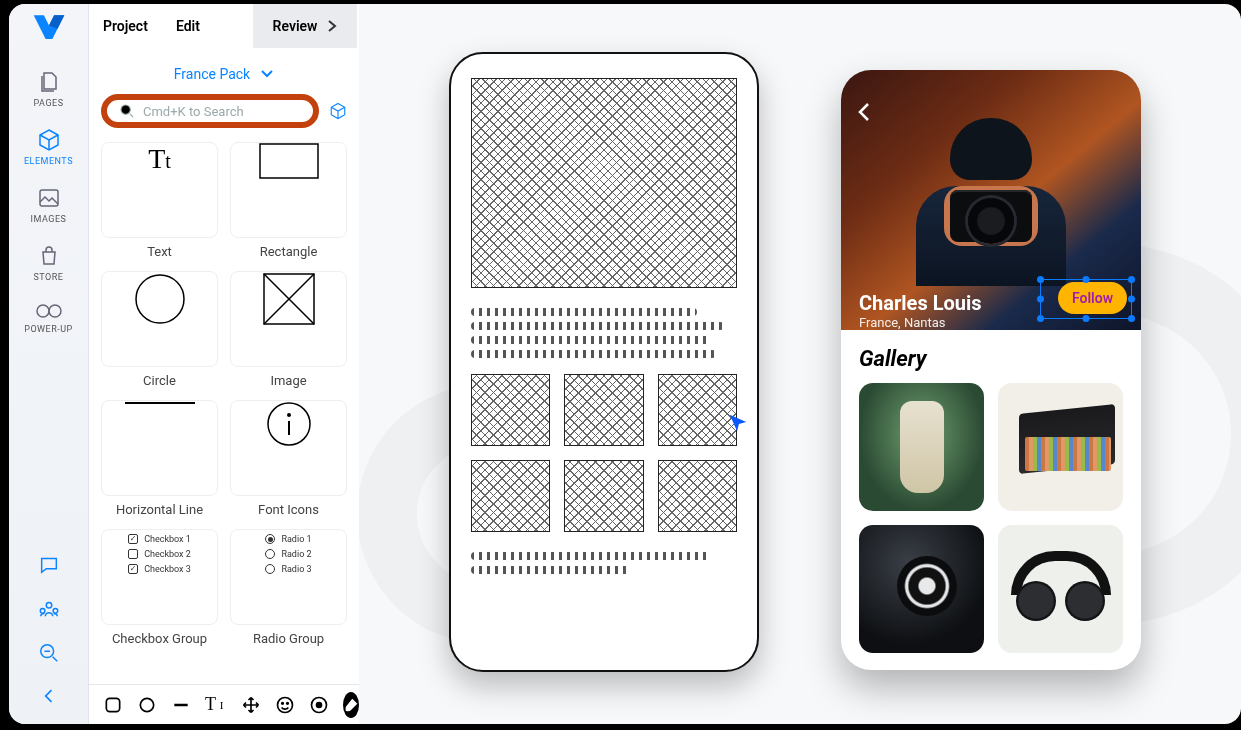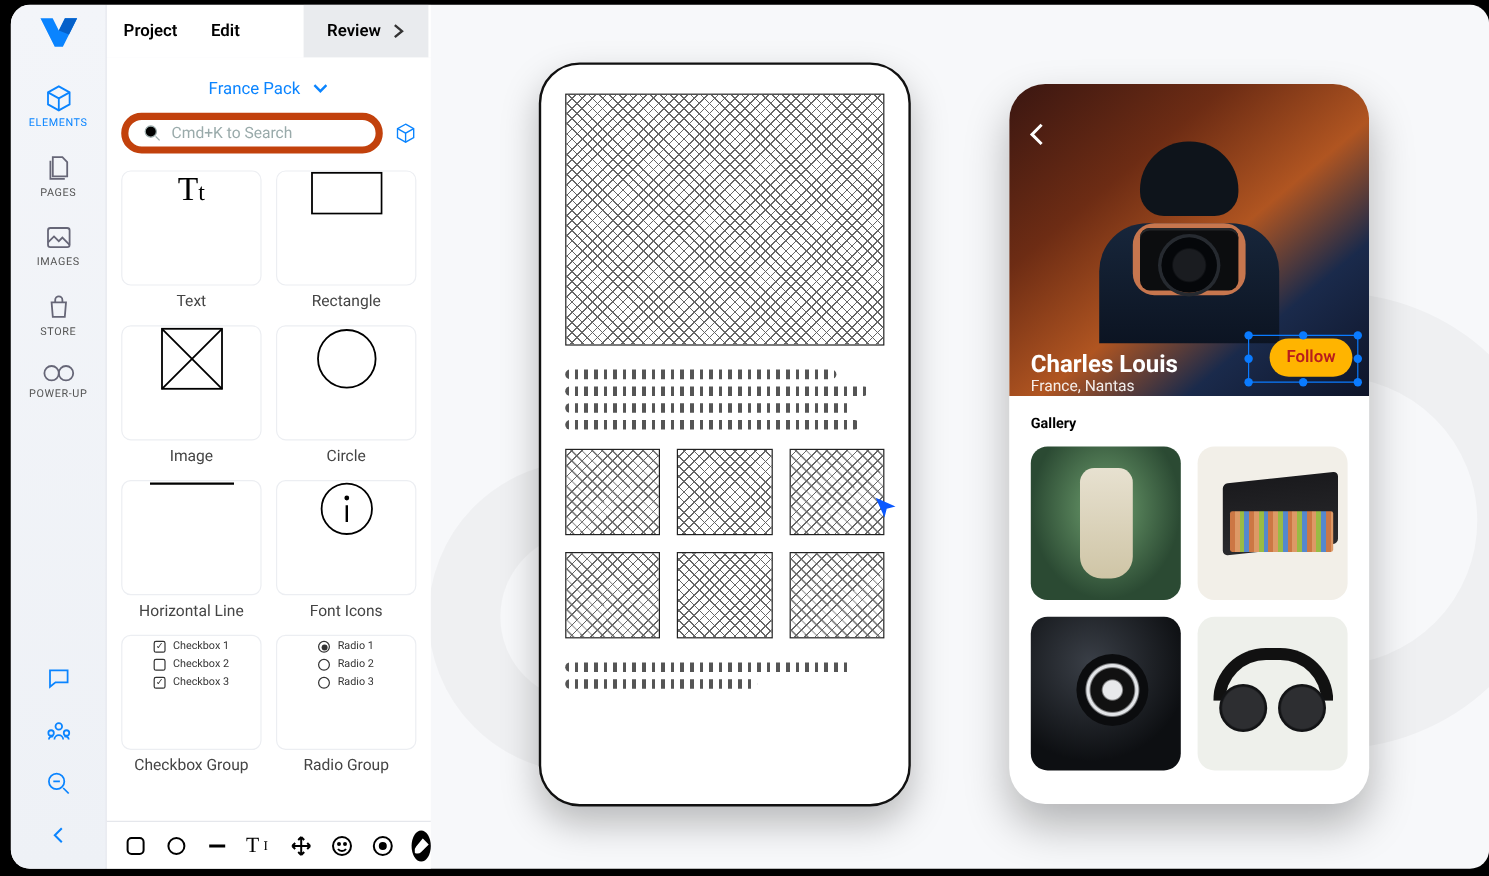--- a/index.html
+++ b/index.html
@@ -115,27 +115,27 @@
 .hero-back { position:absolute; left:16px; top:32px; color:#fff; cursor:pointer;}
 .photographer { position:absolute; left:50%; top:46px; transform:translateX(-50%); width:170px; height:170px;}
 .photographer .head{position:absolute; left:44px; top:2px; width:82px; height:62px; background:#0e141b; border-radius:40px 40px 20px 20px;}
 .photographer .body{position:absolute; left:10px; top:70px; width:150px; height:100px; background:linear-gradient(#17263b,#0c1422); border-radius:40px 40px 0 0;}
 .photographer .hands{position:absolute; left:38px; top:70px; width:94px; height:60px; background:#c7764e; border-radius:18px;}
 .photographer .cam{position:absolute; left:44px; top:74px; width:82px; height:52px; background:#0c0d0f; border-radius:8px; box-shadow:0 2px 0 #242629 inset;}
 .photographer .lens{position:absolute; left:62px; top:82px; width:46px; height:46px; border-radius:50%; background:radial-gradient(circle,#1a1c20 0 40%, #05070a 45% 100%); box-shadow:0 0 0 3px #262a30;}
 .hero-overlay { position:absolute; left:18px; bottom:0; color:#fff; }
 .hero-name { font-size:20px; font-weight:700; }
 .hero-loc { font-size:13px; opacity:.9; }
-.follow-btn { position:absolute; right:14px; bottom:16px; background:#ffb400; color:#b91c1c; font-weight:600; font-size:14px; padding:8px 14px; border-radius:18px; cursor:pointer;}
+.follow-btn { position:absolute; right:14px; bottom:16px; background:#ffb400; color:#a21caf; font-weight:600; font-size:14px; padding:8px 14px; border-radius:18px; cursor:pointer;}
 .follow-sel { position:absolute; right:9px; bottom:11px; width:92px; height:40px; border:1.5px solid #0a7bff; border-radius:4px; pointer-events:none;}
 .follow-sel i{position:absolute; width:7px; height:7px; background:#0a7bff; border-radius:50%;}
 .follow-sel i.tl{left:-4px; top:-4px;} .follow-sel i.tr{right:-4px; top:-4px;} .follow-sel i.bl{left:-4px; bottom:-4px;} .follow-sel i.br{right:-4px; bottom:-4px;}
 .follow-sel i.tm{left:50%; top:-4px; transform:translateX(-50%);} .follow-sel i.bm{left:50%; bottom:-4px; transform:translateX(-50%);} .follow-sel i.ml{left:-4px; top:50%; transform:translateY(-50%);} .follow-sel i.mr{right:-4px; top:50%; transform:translateY(-50%);}
 .gallery-panel { padding:16px 18px 0; }
-.gallery-title { font-size:12px; font-weight:700; margin-bottom:12px;}
+.gallery-title { font-size:22px; font-weight:700; margin-bottom:12px;font-style:italic;}
 .gal-grid { display:grid; grid-template-columns:1fr 1fr; gap:14px;}
 .gal-item { height:128px; border-radius:14px; }
 .g1{ background: radial-gradient(ellipse at 50% 40%, #6fa06f 0%, #2b4a33 70%);} 
 .g1::after{content:""; display:block; margin:18px auto; width:44px; height:92px; background:linear-gradient(#e7e1d0,#cfc5a6); border-radius:12px 12px 18px 18px;}
 .g2{ background:#f2efe8; position:relative;}
 .g2::before{content:""; position:absolute; right:8px; top:26px; width:96px; height:60px; background:linear-gradient(#1a1a1d,#2a2a2d); transform:skewY(-6deg); border-radius:4px;}
 .g2::after{content:""; position:absolute; right:12px; top:54px; width:86px; height:34px; background:repeating-linear-gradient(90deg,#c74 0 4px,#d96 4px 8px,#9b4 8px 12px,#58c 12px 16px); border-radius:2px;}
 .g3{ background:radial-gradient(circle at 40% 30%, #3a3f47 0%, #0d0f12 70%); position:relative;}
 .g3::after{content:""; position:absolute; left:30%; top:24%; width:60px; height:60px; border-radius:50%; background:radial-gradient(circle,#e8e9eb 0 18%, #111 22% 42%, #e3e5e8 46% 50%, #0b0c0e 54% 100%);}
 .g4{ background:#eef0eb; position:relative;}
@@ -155,34 +155,34 @@
   <div class="bg-ring"></div>
   <div class="bg-arc"></div>
 
   <div class="left-rail">
     <div class="logo">
       <svg width="34" height="30" viewBox="0 0 40 34">
           <path d="M2 2 L14 2 L20 14 L26 2 L38 2 L24 30 L16 30 Z" fill="#0a84ff"></path>
           <path d="M20 14 L26 2 L38 2 L30 18 Z" fill="#0560c9"></path>
         </svg>
     </div>
+    <div class="rail-item">
+      <svg width="24" height="24" viewBox="0 0 24 24" stroke-width="1.5">
+          <path d="M7 3h8l4 4v12H7z"></path>
+          <path d="M5 6v15h12"></path>
+        </svg>
+      <span>PAGES</span>
+    </div>
     <div class="rail-item active">
       <svg width="24" height="24" viewBox="0 0 24 24" stroke-width="1.5">
           <path d="M12 2l9 5v10l-9 5-9-5V7z"></path>
           <path d="M3 7l9 5 9-5"></path>
           <path d="M12 22V12"></path>
         </svg>
       <span>ELEMENTS</span>
-    </div>
-    <div class="rail-item">
-      <svg width="24" height="24" viewBox="0 0 24 24" stroke-width="1.5">
-          <path d="M7 3h8l4 4v12H7z"></path>
-          <path d="M5 6v15h12"></path>
-        </svg>
-      <span>PAGES</span>
     </div>
     <div class="rail-item">
       <svg width="24" height="24" viewBox="0 0 24 24" stroke-width="1.5">
           <rect x="3" y="4" width="18" height="16" rx="2"></rect>
           <path d="M3 16l5-5 4 4 3-3 6 6"></path>
         </svg>
       <span>IMAGES</span>
     </div>
     <div class="rail-item">
       <svg width="24" height="24" viewBox="0 0 24 24" stroke-width="1.5">
@@ -262,33 +262,33 @@
         <div class="tile">
             <svg width="60" height="36">
               <rect x="1" y="1" width="58" height="34" fill="none" stroke="#000" stroke-width="1.5"></rect>
             </svg>
           </div>
         <div class="tile-label">Rectangle</div>
       </div>
       <div class="tile-block">
         <div class="tile">
             <svg width="54" height="54">
+              <circle cx="27" cy="27" r="24" fill="none" stroke="#000" stroke-width="1.5"></circle>
+            </svg>
+          </div>
+        <div class="tile-label">Circle</div>
+      </div>
+      <div class="tile-block">
+        <div class="tile">
+            <svg width="54" height="54">
               <rect x="2" y="2" width="50" height="50" fill="none" stroke="#000" stroke-width="1.5"></rect>
               <path d="M2 2L52 52M52 2L2 52" stroke="#000" stroke-width="1.5"></path>
             </svg>
           </div>
         <div class="tile-label">Image</div>
-      </div>
-      <div class="tile-block">
-        <div class="tile">
-            <svg width="54" height="54">
-              <circle cx="27" cy="27" r="24" fill="none" stroke="#000" stroke-width="1.5"></circle>
-            </svg>
-          </div>
-        <div class="tile-label">Circle</div>
       </div>
       <div class="tile-block">
         <div class="tile">
             <svg width="70" height="4">
               <line x1="0" y1="2" x2="70" y2="2" stroke="#000" stroke-width="2"></line>
             </svg>
           </div>
         <div class="tile-label">Horizontal Line</div>
       </div>
       <div class="tile-block">

